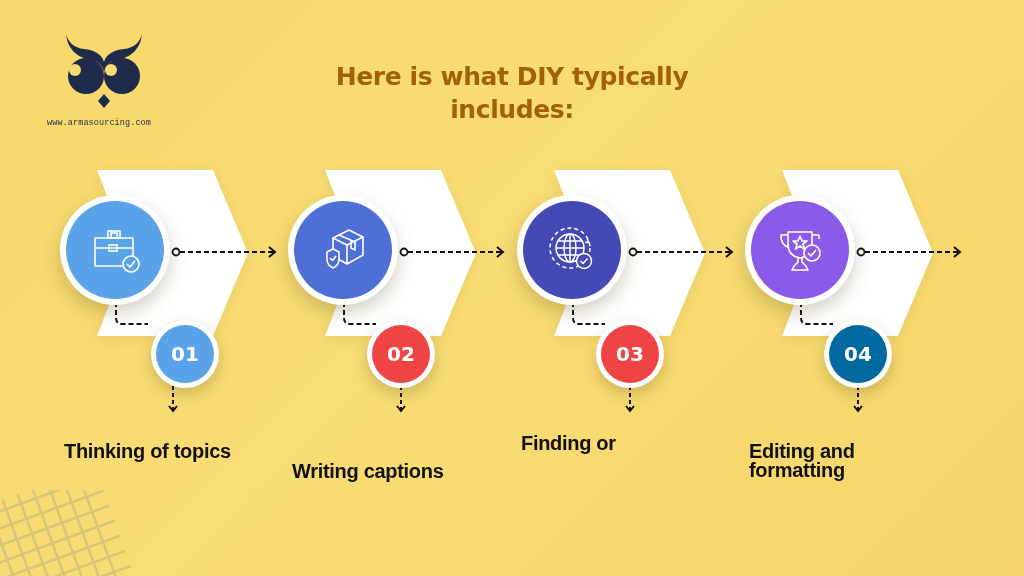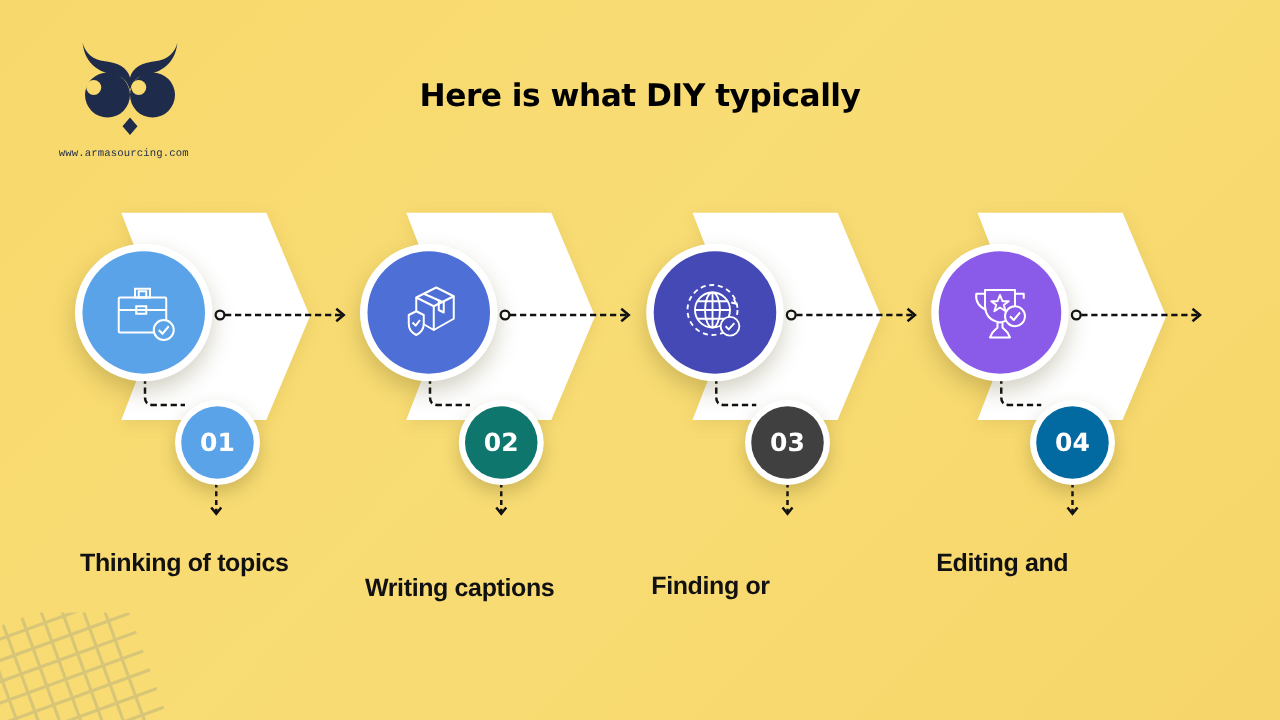--- a/index.html
+++ b/index.html
@@ -6,21 +6,21 @@
   body {
     width: 1024px; height: 576px; overflow: hidden; position: relative;
     background: linear-gradient(135deg, #f7d86c 0%, #f8dc74 45%, #f6d66a 100%);
     font-family: "DejaVu Sans", "Liberation Sans", sans-serif;
   }
   .abs { position: absolute; }
   .logo { left: 60px; left: 62px; top: 32px; width: 84px; height: 80px; }
   .logo-url { left: 47px; top: 118px; font-size: 8.5px; color: #1f2b4a; letter-spacing: 0.1px; font-family: Liberation Mono, monospace; }
   .title {
     left: 262px; top: 60px; width: 500px; text-align: center;
-    font-weight: bold; font-size: 25px; line-height: 33px; color: #000000;
+    font-weight: bold; font-size: 25px; line-height: 33px; color: #a16207;
     font-family: "DejaVu Sans", sans-serif; letter-spacing: -0.4px;
   }
   .grid-deco { left: -20px; top: 490px; width: 170px; height: 120px; }
   .step { position: absolute; top: 0; left: 0; width: 0; height: 0; }
   .chevron { position: absolute; top: 170px; width: 180px; height: 166px; filter: drop-shadow(0 3px 6px rgba(120,100,20,0.12)); }
   .icon-ring {
     position: absolute; width: 110px; height: 110px; border-radius: 50%;
     background: #ffffff; box-shadow: 0 8px 18px rgba(80,70,20,0.25);
   }
   .icon-circle {
@@ -82,20 +82,21 @@
   </g>
   <g fill="#f8da70">
     <circle cx="13" cy="38" r="6"></circle>
     <circle cx="49" cy="38" r="6"></circle>
   </g>
 </svg>
 <div class="abs logo-url">www.armasourcing.com</div>
 
 <div class="abs title">
   <div>Here is what DIY typically</div>
+  <div>includes:</div>
 </div>
 
 <div class="step" style="transform: translateX(0px);">
   <svg class="chevron" style="left:93px;" viewBox="0 0 180 166">
     <path d="M4 0 L120 0 L155 83 L120 166 L4 166 L36 83 Z" fill="#ffffff"></path>
   </svg>
   <svg class="connector" style="left:170px; top:244px;" width="112" height="16">
     <circle cx="6" cy="8" r="3.5" fill="none" stroke="#111" stroke-width="1.8"></circle>
     <line x1="10" y1="8" x2="104" y2="8" stroke="#111" stroke-width="2" stroke-dasharray="5 3"></line>
     <path d="M99 3 L105 8 L99 13" fill="none" stroke="#111" stroke-width="2"></path>
@@ -113,21 +114,21 @@
         <rect x="24" y="11" width="6" height="5"></rect>
         <circle cx="44" cy="42" r="8" fill="#5aa3e8"></circle>
         <path d="M40 42 L43 45 L48 39"></path>
       </svg>
     </div>
   </div>
   <svg class="connector" style="left:167px; top:386px;" width="12" height="28">
     <line x1="6" y1="0" x2="6" y2="24" stroke="#111" stroke-width="2" stroke-dasharray="4 3"></line>
     <path d="M2 20 L6 25 L10 20" fill="none" stroke="#111" stroke-width="2"></path>
   </svg>
-  <div class="num-ring" style="left:140px; top:320px;">
+  <div class="num-ring" style="left:151px; top:320px;">
     <div class="num-circle" style="background:#5aa3e8;">01</div>
   </div>
   <div class="label" style="left:64px; top:442px;">
     <div>Thinking of topics</div>
   </div>
 </div>
 
 <div class="step" style="transform: translateX(228px);">
   <svg class="chevron" style="left:93px;" viewBox="0 0 180 166">
     <path d="M4 0 L120 0 L155 83 L120 166 L4 166 L36 83 Z" fill="#ffffff"></path>
@@ -150,21 +151,21 @@
         <path d="M12 30 L18 27 L24 30 L24 37 Q24 43 18 46 Q12 43 12 37 Z" fill="#4d6fd6"></path>
         <path d="M15 36 L17.5 38.5 L21 34"></path>
       </svg>
     </div>
   </div>
   <svg class="connector" style="left:167px; top:386px;" width="12" height="28">
     <line x1="6" y1="0" x2="6" y2="24" stroke="#111" stroke-width="2" stroke-dasharray="4 3"></line>
     <path d="M2 20 L6 25 L10 20" fill="none" stroke="#111" stroke-width="2"></path>
   </svg>
   <div class="num-ring" style="left:139px; top:320px;">
-    <div class="num-circle" style="background:#0f766e;">02</div>
+    <div class="num-circle" style="background:#ef4444;">02</div>
   </div>
   <div class="label" style="left:64px; top:442px;margin-top:20px;">
     <div>Writing captions</div>
   </div>
 </div>
 
 <div class="step" style="transform: translateX(457px);">
   <svg class="chevron" style="left:93px;" viewBox="0 0 180 166">
     <path d="M4 0 L120 0 L155 83 L120 166 L4 166 L36 83 Z" fill="#ffffff"></path>
   </svg>
@@ -189,23 +190,23 @@
         <circle cx="41" cy="40" r="7.5" fill="#4449b5"></circle>
         <path d="M37.5 40 L40 42.5 L44.5 37.5"></path>
       </svg>
     </div>
   </div>
   <svg class="connector" style="left:167px; top:386px;" width="12" height="28">
     <line x1="6" y1="0" x2="6" y2="24" stroke="#111" stroke-width="2" stroke-dasharray="4 3"></line>
     <path d="M2 20 L6 25 L10 20" fill="none" stroke="#111" stroke-width="2"></path>
   </svg>
   <div class="num-ring" style="left:139px; top:320px;">
-    <div class="num-circle" style="background:#404040;">03</div>
-  </div>
-  <div class="label" style="left:64px; top:460px;">
+    <div class="num-circle" style="background:#ef4444;">03</div>
+  </div>
+  <div class="label" style="left:64px; top:434px;">
     <div>Finding or</div>
   </div>
 </div>
 
 <div class="step" style="transform: translateX(685px);">
   <svg class="chevron" style="left:93px;" viewBox="0 0 180 166">
     <path d="M4 0 L120 0 L155 83 L120 166 L4 166 L36 83 Z" fill="#ffffff"></path>
   </svg>
   <svg class="connector" style="left:170px; top:244px;" width="112" height="16">
     <circle cx="6" cy="8" r="3.5" fill="none" stroke="#111" stroke-width="1.8"></circle>
@@ -230,14 +231,15 @@
   </div>
   <svg class="connector" style="left:167px; top:386px;" width="12" height="28">
     <line x1="6" y1="0" x2="6" y2="24" stroke="#111" stroke-width="2" stroke-dasharray="4 3"></line>
     <path d="M2 20 L6 25 L10 20" fill="none" stroke="#111" stroke-width="2"></path>
   </svg>
   <div class="num-ring" style="left:139px; top:320px;">
     <div class="num-circle" style="background:#0369a1;">04</div>
   </div>
   <div class="label" style="left:64px; top:442px;">
     <div>Editing and</div>
+    <div>formatting</div>
   </div>
 </div>
 
 </body></html>

